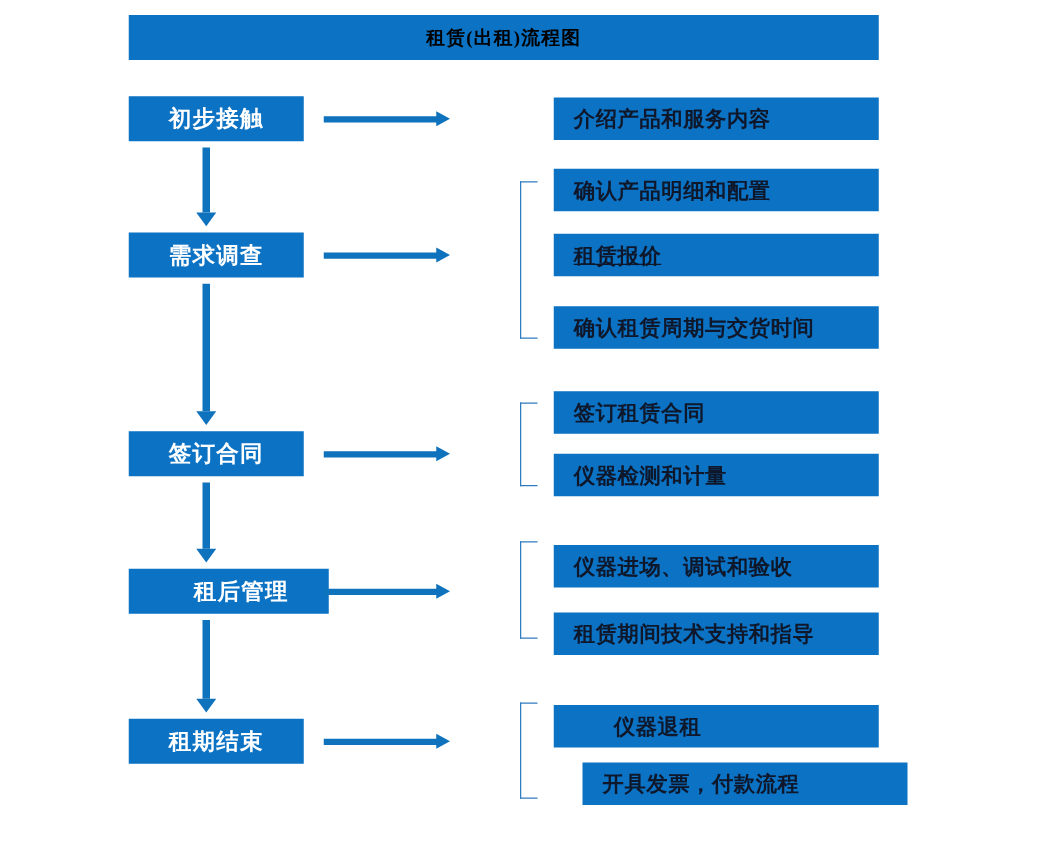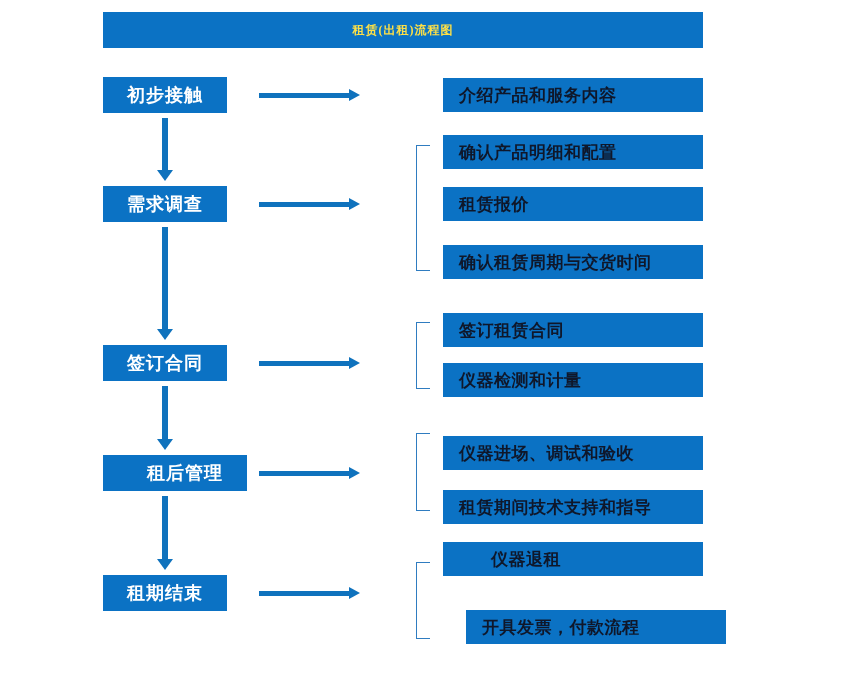--- a/index.html
+++ b/index.html
@@ -19,35 +19,35 @@
   }
 
   
   .title-bar {
     position: absolute;
     left: 103px;
     top: 12px;
     width: 600px;
     height: 36px;
     background: #0b72c4;
-    color: #fde047;
+    color: #000000;
     display: flex;
     align-items: center;
     justify-content: center;
-    font-size: 12px;
+    font-size: 15px;
     font-weight: bold;
     letter-spacing: 1px;
     font-family: "Liberation Serif", "DejaVu Serif", serif;
   }
 
   
   .stage-box {
     position: absolute;
     left: 103px;
-    width: 124px;
+    width: 140px;
     height: 36px;
     background: #0b72c4;
     color: #ffffff;
     display: flex;
     align-items: center;
     justify-content: center;
     font-size: 18px;
     font-weight: bold;
     letter-spacing: 1px;
   }
@@ -195,29 +195,29 @@
   <div class="bracket" style="top:322px; height:67px;"></div>
 
   <div class="bracket" style="top:433px; height:78px;"></div>
 
   <div class="bracket" style="top:562px; height:77px;"></div>
 
   <div class="detail-box" style="top:78px;">介绍产品和服务内容</div>
 
   <div class="detail-box" style="top:135px;">确认产品明细和配置</div>
 
-  <div class="detail-box" style="top:187px;">租赁报价</div>
+  <div class="detail-box" style="top:187px;text-decoration:underline;">租赁报价</div>
 
   <div class="detail-box" style="top:313px;">签订租赁合同</div>
 
   <div class="detail-box" style="top:245px;">确认租赁周期与交货时间</div>
 
   <div class="detail-box" style="top:363px;">仪器检测和计量</div>
 
   <div class="detail-box" style="top:436px;">仪器进场、调试和验收</div>
 
   <div class="detail-box" style="top:490px;">租赁期间技术支持和指导</div>
 
-  <div class="detail-box" style="top:542px;padding-left:48px;">仪器退租</div>
+  <div class="detail-box" style="top:564px;padding-left:48px;">仪器退租</div>
 
   <div class="detail-box" style="top:610px;margin-left:23px;">开具发票，付款流程</div>
 
 </div>
 
 </body></html>

